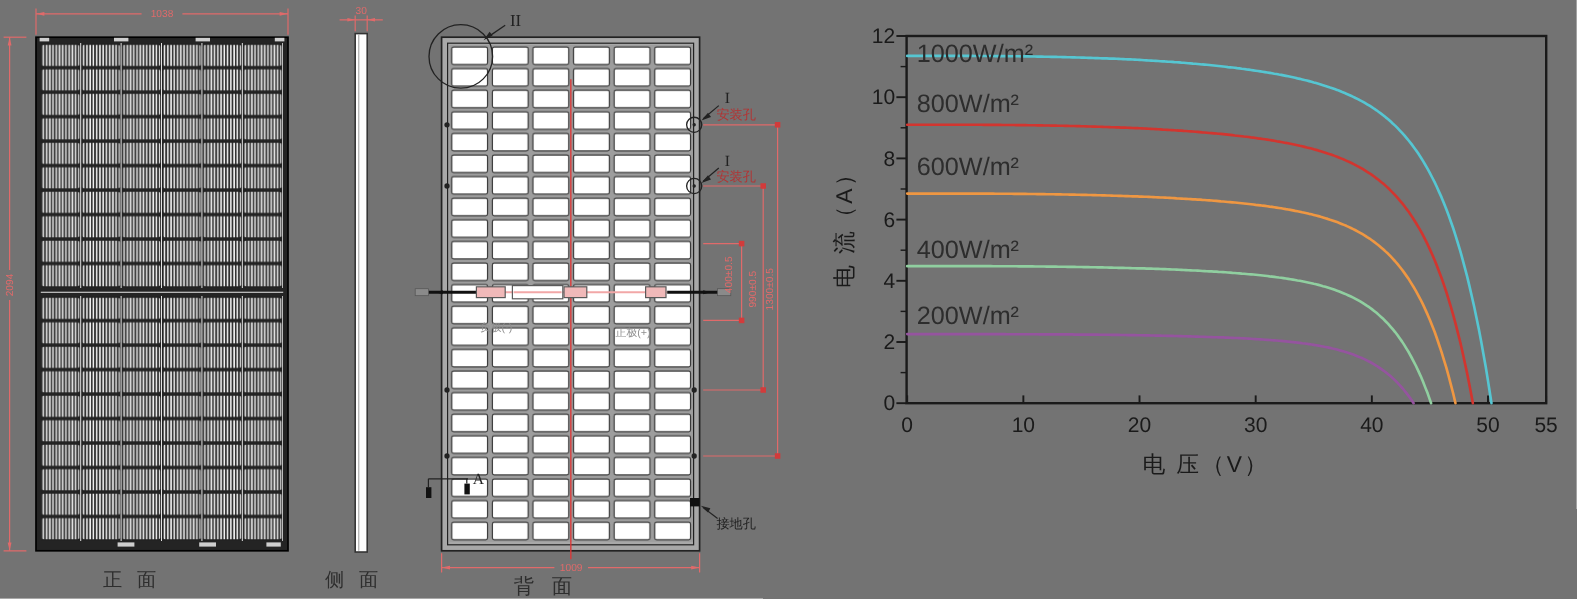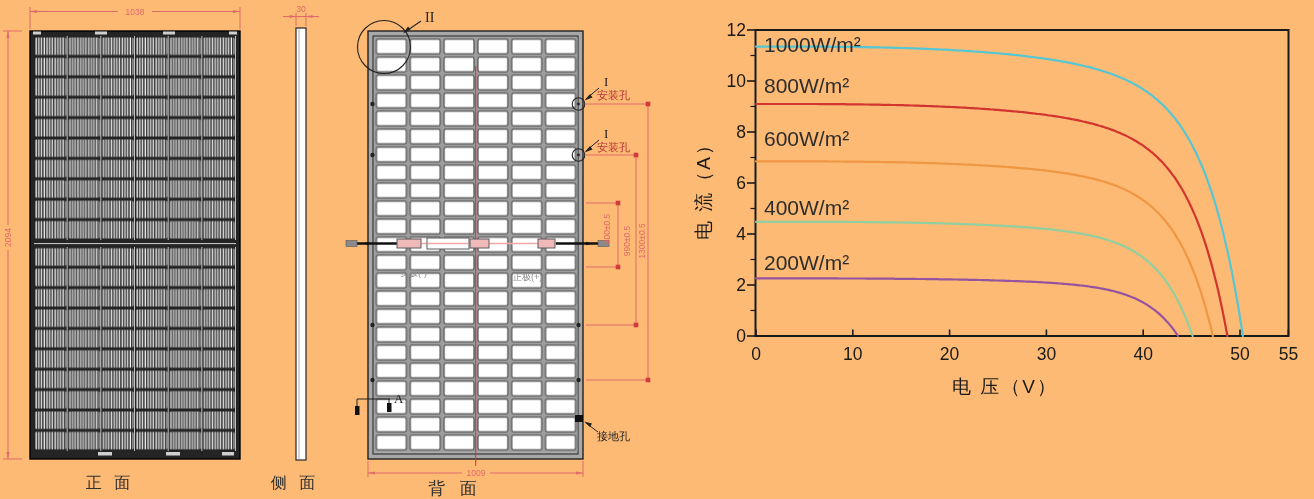--- a/index.html
+++ b/index.html
@@ -1,16 +1,16 @@
 <!DOCTYPE html>
 <html><head>
 <meta charset="utf-8">
 <style>
   html,body{margin:0;padding:0;background:#fff;}
-  #stage{position:relative;width:1314px;height:499px;background:#fdba74;overflow:hidden;
+  #stage{position:relative;width:1314px;height:499px;background:#737373;overflow:hidden;
          font-family:"Liberation Sans",sans-serif;}
   svg text{font-family:"Liberation Sans",sans-serif;}
   .dimtxt{fill:#e06a6a;font-size:8.5px;}
   .serif{font-family:"Liberation Serif",serif;}
 </style>
 </head>
 <body>
 
 <div id="stage">
 <svg width="1314" height="499" viewBox="0 0 1314 499">

